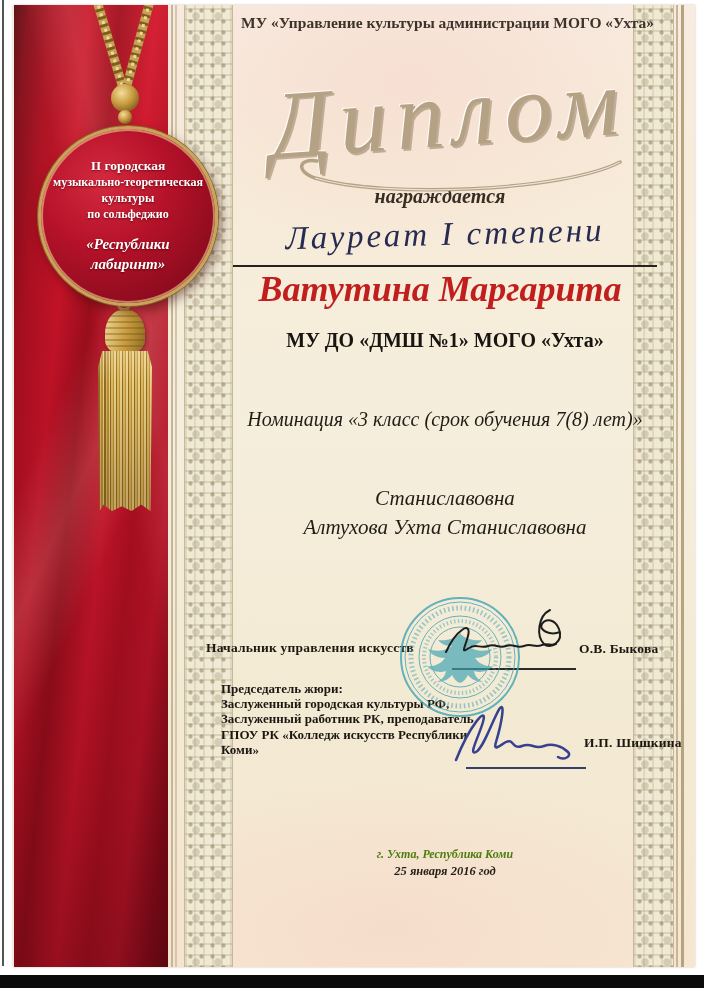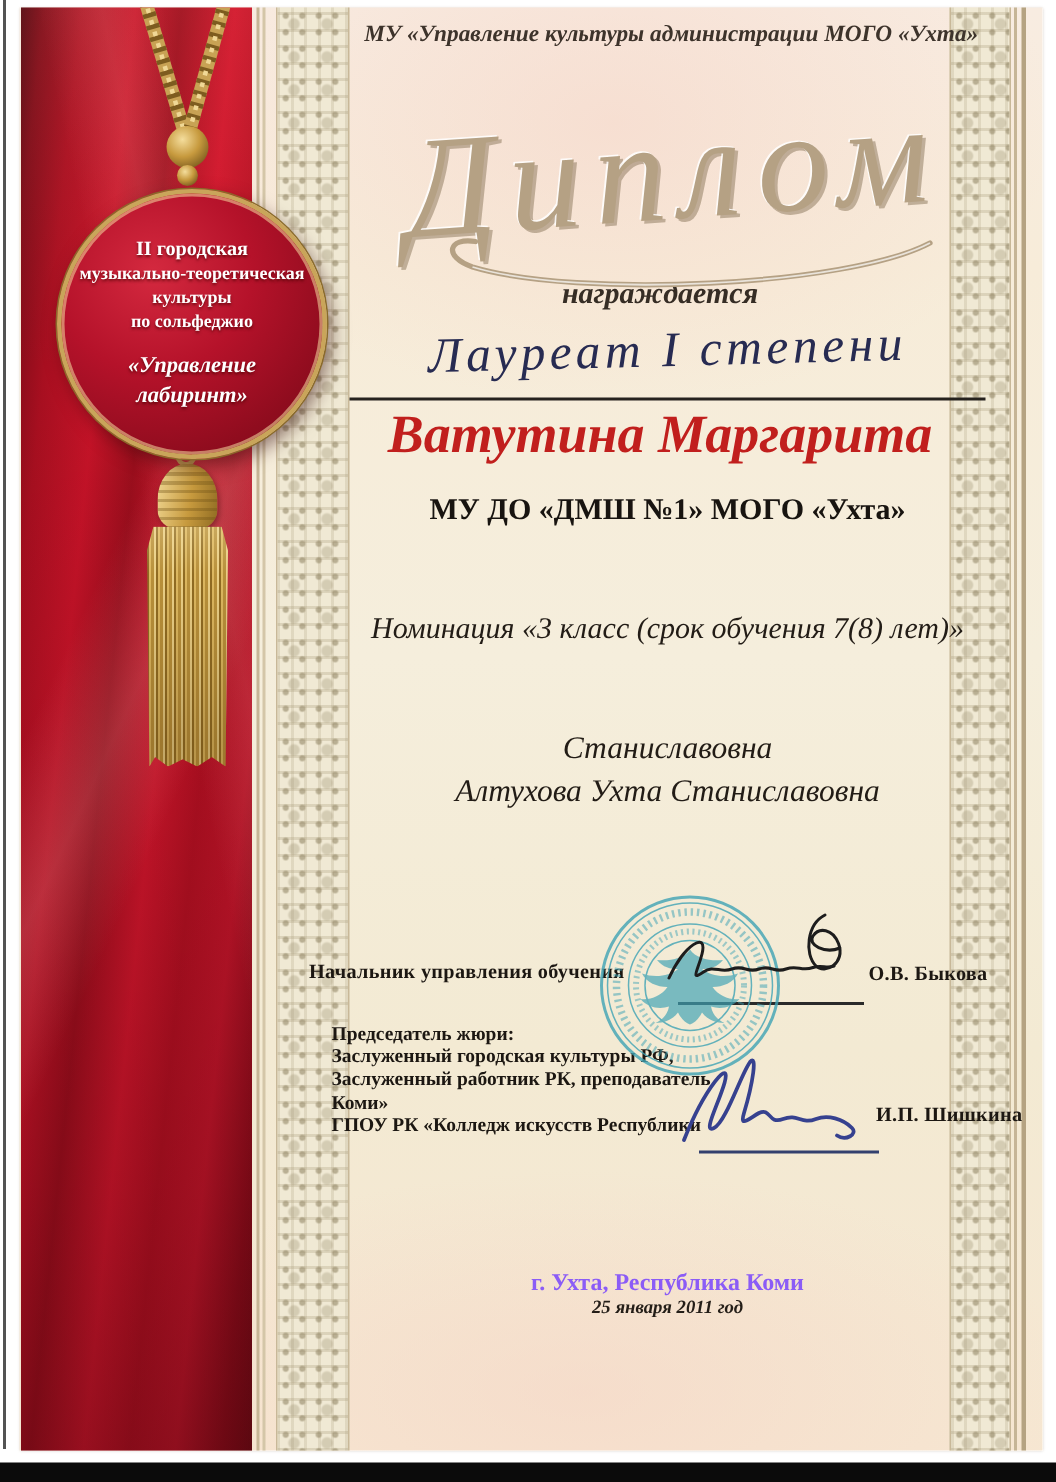--- a/index.html
+++ b/index.html
@@ -60,43 +60,43 @@
     box-shadow:1px 2px 4px rgba(60,10,10,.5);}
   .tassel-fringe{left:98px;top:351px;width:54px;height:160px;z-index:4;
     background:
       linear-gradient(180deg, rgba(255,240,200,.25), transparent 20%, rgba(80,50,10,.25) 90%),
       repeating-linear-gradient(90deg,#8f6b22 0 1.5px,#dcb75f 1.5px 3px,#b8903a 3px 4.5px,#eacf86 4.5px 6px);
     clip-path:polygon(8% 0,92% 0,100% 10%,97% 100%,80% 96%,62% 100%,44% 97%,26% 100%,10% 96%,3% 100%,0 10%);
     box-shadow:2px 3px 6px rgba(50,8,8,.4);}
 
   
   .txt{text-align:center;}
-  .issuer{left:225px;top:14px;width:445px;font-style:italic;font-weight:600;
+  .issuer{left:225px;top:14px;width:445px;font-weight:600;
     font-size:15.5px;color:#3d332b;}
   .awarded{left:240px;top:185px;width:400px;font-style:italic;font-weight:600;
     font-size:20px;color:#362d25;}
   .degree{left:235px;top:216px;width:420px;font-style:italic;font-size:33px;
     color:#272b52;letter-spacing:3px;transform:rotate(-1.5deg);}
   .degree-line{left:233px;top:265px;width:424px;height:2px;background:#26221e;}
   .recipient{left:215px;top:268px;width:450px;font-weight:bold;font-style:italic;
     font-size:36px;color:#c11f1d;}
   .school{left:225px;top:329px;width:440px;font-weight:bold;font-size:20px;color:#181410;}
   .nomination{left:220px;top:408px;width:450px;font-style:italic;font-size:20px;color:#221c16;}
   .teacher-label{left:225px;top:486px;width:440px;font-style:italic;font-size:21px;color:#221c16;}
   .teacher-name{left:225px;top:515px;width:440px;font-style:italic;font-size:21px;color:#221c16;}
   .official{font-weight:bold;font-size:13.5px;color:#1c1712;letter-spacing:.2px;}
   .culture-title{left:206px;top:640px;}
   .culture-name{left:579px;top:641px;}
   .jury-block{left:206px;top:681px;width:270px;padding-left:15px;}
   .jury-block div{font-weight:bold;font-size:13px;line-height:15.2px;color:#1c1712;}
   .jury-name{left:584px;top:735px;}
   .sig-line1{left:452px;top:668px;width:124px;height:1.5px;background:#2a2a2a;}
   .sig-line2{left:466px;top:767px;width:120px;height:1.5px;background:#33406e;}
-  .footer-place{left:245px;top:847px;width:400px;font-weight:bold;
-    font-size:16px;color:#8b5cf6;}
+  .footer-place{left:245px;top:847px;width:400px;font-style:italic;font-weight:bold;
+    font-size:12px;color:#4d7c0f;}
   .footer-date{left:245px;top:864px;width:400px;font-style:italic;font-weight:bold;
     font-size:12.5px;color:#241e18;}
 
   .title-svg{left:235px;top:36px;z-index:2;}
   .stamp-svg{left:398px;top:595px;opacity:.8;z-index:3;}
   .sig1-svg{left:438px;top:602px;z-index:4;}
   .sig2-svg{left:450px;top:700px;z-index:4;}
   .cord-svg{left:14px;top:5px;z-index:3;}
 </style>
 </head>
@@ -131,21 +131,21 @@
     <circle cx="111" cy="93" r="14" fill="url(#ballg)"></circle>
     <circle cx="111" cy="112" r="7" fill="url(#ballg)"></circle>
   </svg>
 
   <div class="abs medallion">
     <div class="medal-line first">II городская</div>
     <div class="medal-line">музыкально-теоретическая</div>
     <div class="medal-line">культуры</div>
     <div class="medal-line">по сольфеджио</div>
     <div class="medal-gap"></div>
-    <div class="medal-contest">«Управление</div>
+    <div class="medal-contest">«Республики</div>
     <div class="medal-contest">лабиринт»</div>
   </div>
 
   <div class="abs tassel-ring"></div>
   <div class="abs tassel-cap"></div>
   <div class="abs tassel-fringe"></div>
 
   <div class="abs txt issuer">МУ «Управление культуры администрации МОГО «Ухта»</div>
 
   <svg class="abs title-svg" width="420" height="168" viewBox="0 0 420 168">
@@ -172,38 +172,38 @@
       <circle cx="62" cy="62" r="59" stroke-width="2"></circle>
       <circle cx="62" cy="62" r="55" stroke-width="1"></circle>
       <circle cx="62" cy="62" r="49" stroke-width="5" stroke-dasharray="1.6 2.6" opacity=".65"></circle>
       <circle cx="62" cy="62" r="41" stroke-width="1"></circle>
       <circle cx="62" cy="62" r="36" stroke-width="4" stroke-dasharray="1.4 2.4" opacity=".6"></circle>
       <circle cx="62" cy="62" r="30" stroke-width="1"></circle>
     </g>
     <path fill="#3fa3b5" opacity=".85" d="M62 38 c-4 6 -14 8 -22 7 c4 5 9 6 14 6 c-6 5 -16 6 -24 3 c3 6 10 9 17 9 c-4 6 -12 9 -18 8 c5 6 13 7 19 5 c-1 6 -5 9 -9 11 c7 0 12 -3 15 -7 c2 4 5 7 8 8 c3 -1 6 -4 8 -8 c3 4 8 7 15 7 c-4 -2 -8 -5 -9 -11 c6 2 14 1 19 -5 c-6 1 -14 -2 -18 -8 c7 0 14 -3 17 -9 c-8 3 -18 2 -24 -3 c5 0 10 -1 14 -6 c-8 1 -18 -1 -22 -7 z"></path>
   </svg>
 
-  <div class="abs official culture-title">Начальник управления обучения</div>
+  <div class="abs official culture-title">Начальник управления искусств</div>
   <svg class="abs sig1-svg" width="150" height="65" viewBox="0 0 150 65">
     <path d="M8,50 C18,28 34,18 30,34 C27,46 22,52 31,46 C38,41 42,47 50,44 C58,41 60,47 68,44 C76,41 78,47 86,44 C94,41 96,46 104,43 C110,41 113,44 118,42" fill="none" stroke="#1d1d1d" stroke-width="2" stroke-linecap="round"></path>
     <path d="M112,8 C100,14 98,34 106,42 C112,48 126,40 121,27 C117,17 108,16 104,22 C100,28 112,34 122,30" fill="none" stroke="#1d1d1d" stroke-width="2" stroke-linecap="round"></path>
   </svg>
   <div class="abs sig-line1"></div>
   <div class="abs official culture-name">О.В. Быкова</div>
 
   <div class="abs jury-block">
     <div>Председатель жюри:</div>
     <div>Заслуженный городская культуры РФ,</div>
     <div>Заслуженный работник РК, преподаватель</div>
+    <div>ГПОУ РК «Колледж искусств Республики</div>
     <div>Коми»</div>
-    <div>ГПОУ РК «Колледж искусств Республики</div>
   </div>
   <svg class="abs sig2-svg" width="145" height="68" viewBox="0 0 145 68">
     <path d="M6,60 C20,25 38,4 33,22 C29,36 18,56 26,52 C34,48 44,16 50,8 C55,2 52,22 46,42 C43,52 49,46 56,42 C64,38 62,50 72,46 C82,42 84,50 94,46 C102,43 112,46 118,52 C122,56 114,61 108,57" fill="none" stroke="#36418f" stroke-width="2.5" stroke-linecap="round"></path>
   </svg>
   <div class="abs sig-line2"></div>
   <div class="abs official jury-name">И.П. Шишкина</div>
 
   <div class="abs txt footer-place">г. Ухта, Республика Коми</div>
-  <div class="abs txt footer-date">25 января 2011 год</div>
+  <div class="abs txt footer-date">25 января 2016 год</div>
 
   <div class="abs black-bar"></div>
 </div>
 
 </body></html>

